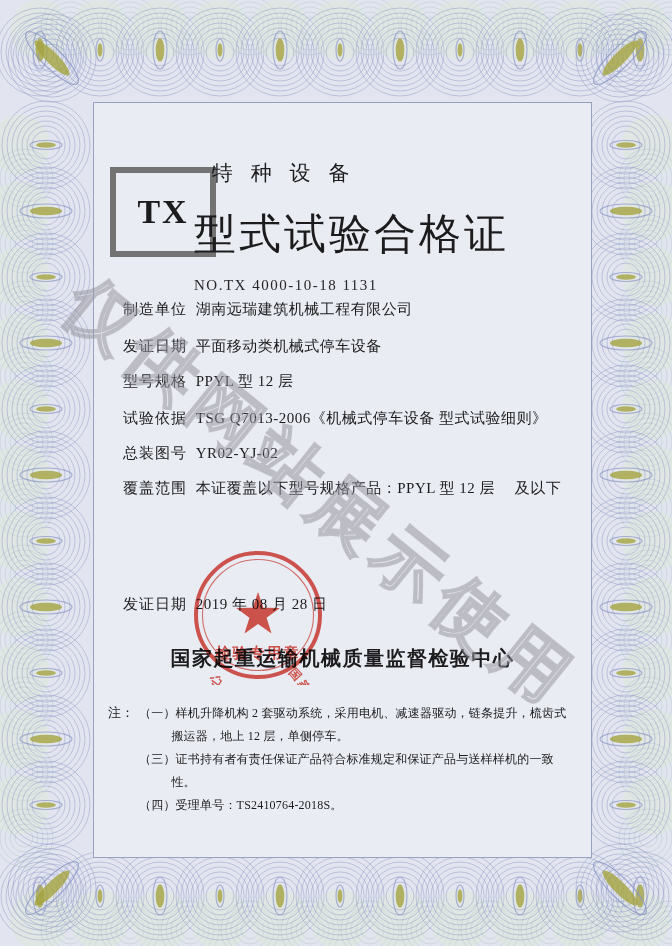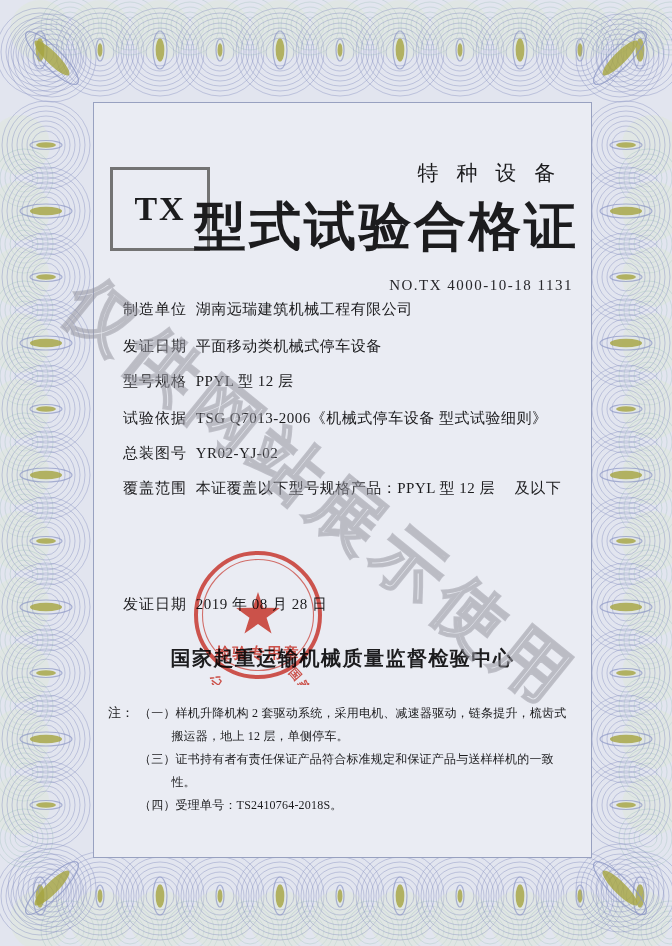--- a/index.html
+++ b/index.html
@@ -9,26 +9,26 @@
     font-family:"Liberation Serif","DejaVu Serif",serif;
     color:#1c1c1e;
   }
   #border-svg{position:absolute;left:0;top:0;z-index:1;}
   .content{
     position:absolute;left:93px;top:102px;width:497px;height:754px;
     background:#eaecf3;border:1px solid #98a1c0;z-index:2;
   }
   .tx-box{
     position:absolute;left:16px;top:64px;width:94px;height:78px;
-    border:3px solid #737373;display:flex;align-items:center;justify-content:center;
+    border:6px solid #737373;display:flex;align-items:center;justify-content:center;
     font-size:34px;font-weight:bold;letter-spacing:2px;
   }
-  .header{position:absolute;left:100px;right:18px;top:56px;text-align:right;}
+  .header{position:absolute;left:100px;right:18px;top:56px;text-align:left;}
   .head-small{font-size:21px;letter-spacing:0.85em;text-indent:0.85em;font-weight:500;}
-  .head-title{font-size:52px;font-weight:bold;letter-spacing:3px;margin-top:5px;white-space:nowrap;}
+  .head-title{font-size:42px;font-weight:normal;letter-spacing:3px;margin-top:19px;white-space:nowrap;}
   .cert-no{font-size:15px;letter-spacing:1.5px;margin-top:15px;color:#26262a;}
   .field-row{position:absolute;left:29px;right:20px;font-size:15px;white-space:nowrap;}
   .field-label{display:inline-block;width:64px;letter-spacing:1px;}
   .field-value{margin-left:5px;letter-spacing:0.5px;}
   .conclusion{
     position:absolute;left:29px;width:442px;top:413px;
     font-size:15px;line-height:1.5;text-indent:4em;letter-spacing:0.5px;
   }
   .date-row{position:absolute;left:29px;top:484px;font-size:15px;margin-top:8px;}
   .issuer{

